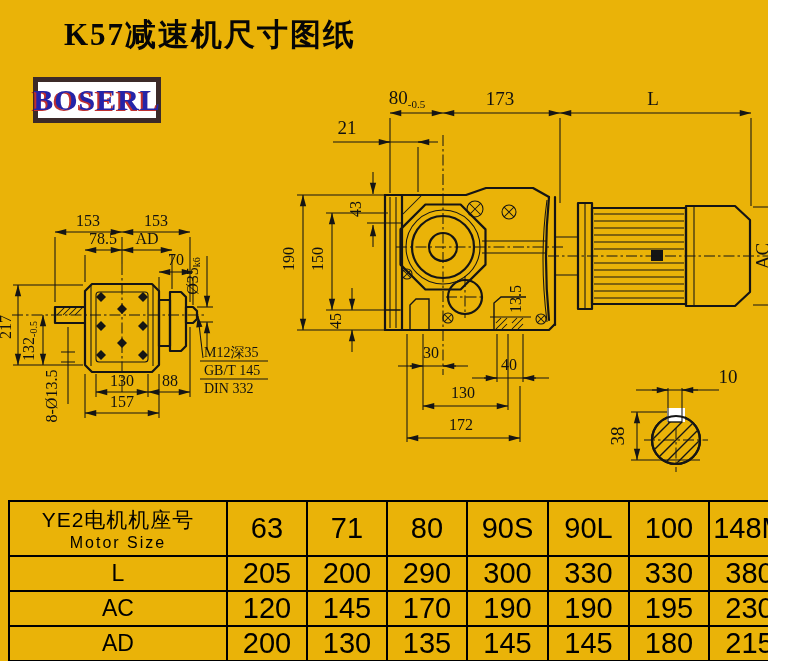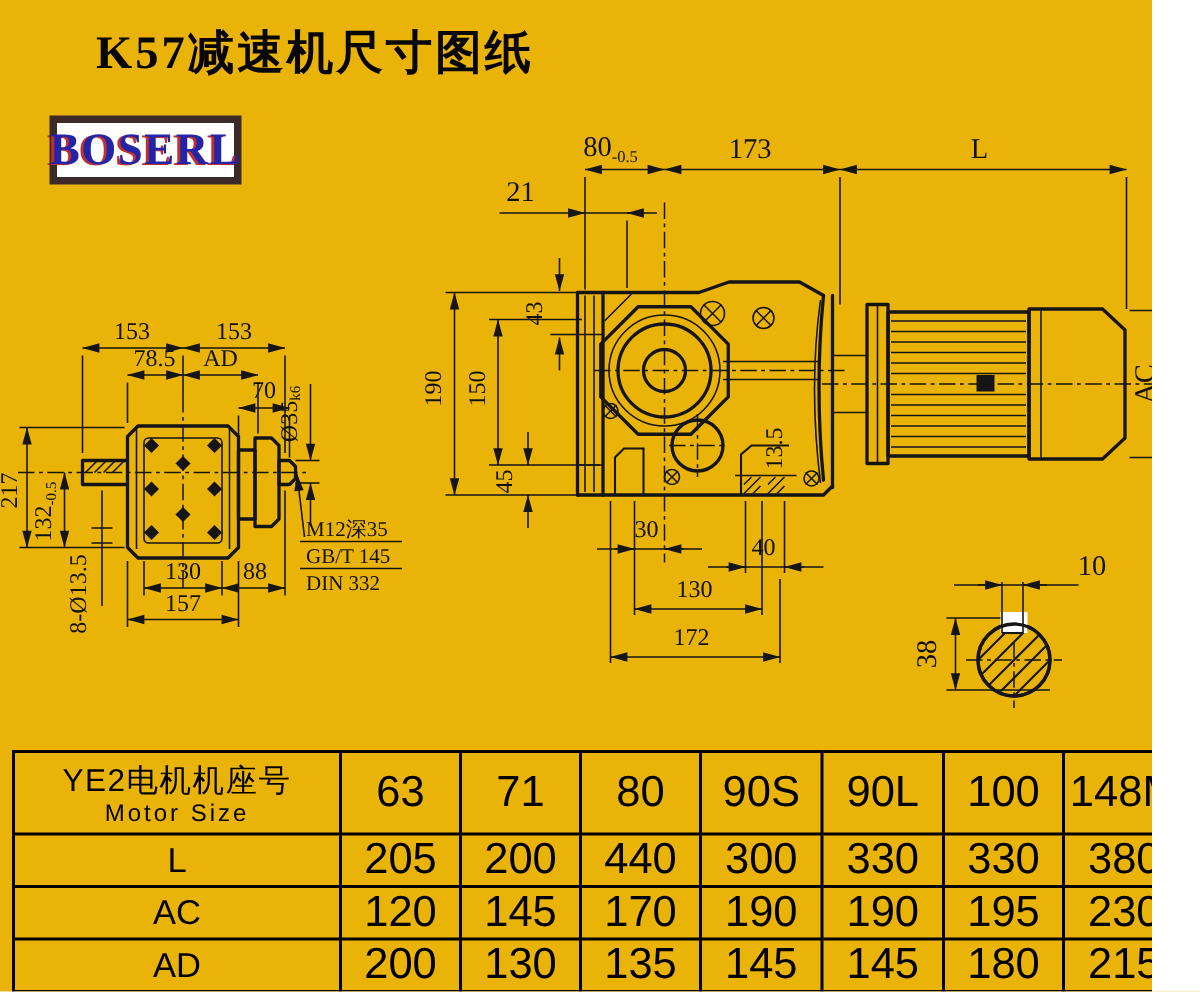--- a/index.html
+++ b/index.html
@@ -328,21 +328,21 @@
         <td class="num">80</td>
         <td class="num">90S</td>
         <td class="num">90L</td>
         <td class="num">100</td>
         <td class="num">148M</td>
       </tr>
       <tr class="row">
         <td class="lab">L</td>
         <td class="num">205</td>
         <td class="num">200</td>
-        <td class="num">440</td>
+        <td class="num">290</td>
         <td class="num">300</td>
         <td class="num">330</td>
         <td class="num">330</td>
         <td class="num">380</td>
       </tr>
       <tr class="row">
         <td class="lab">AC</td>
         <td class="num">120</td>
         <td class="num">145</td>
         <td class="num">170</td>

